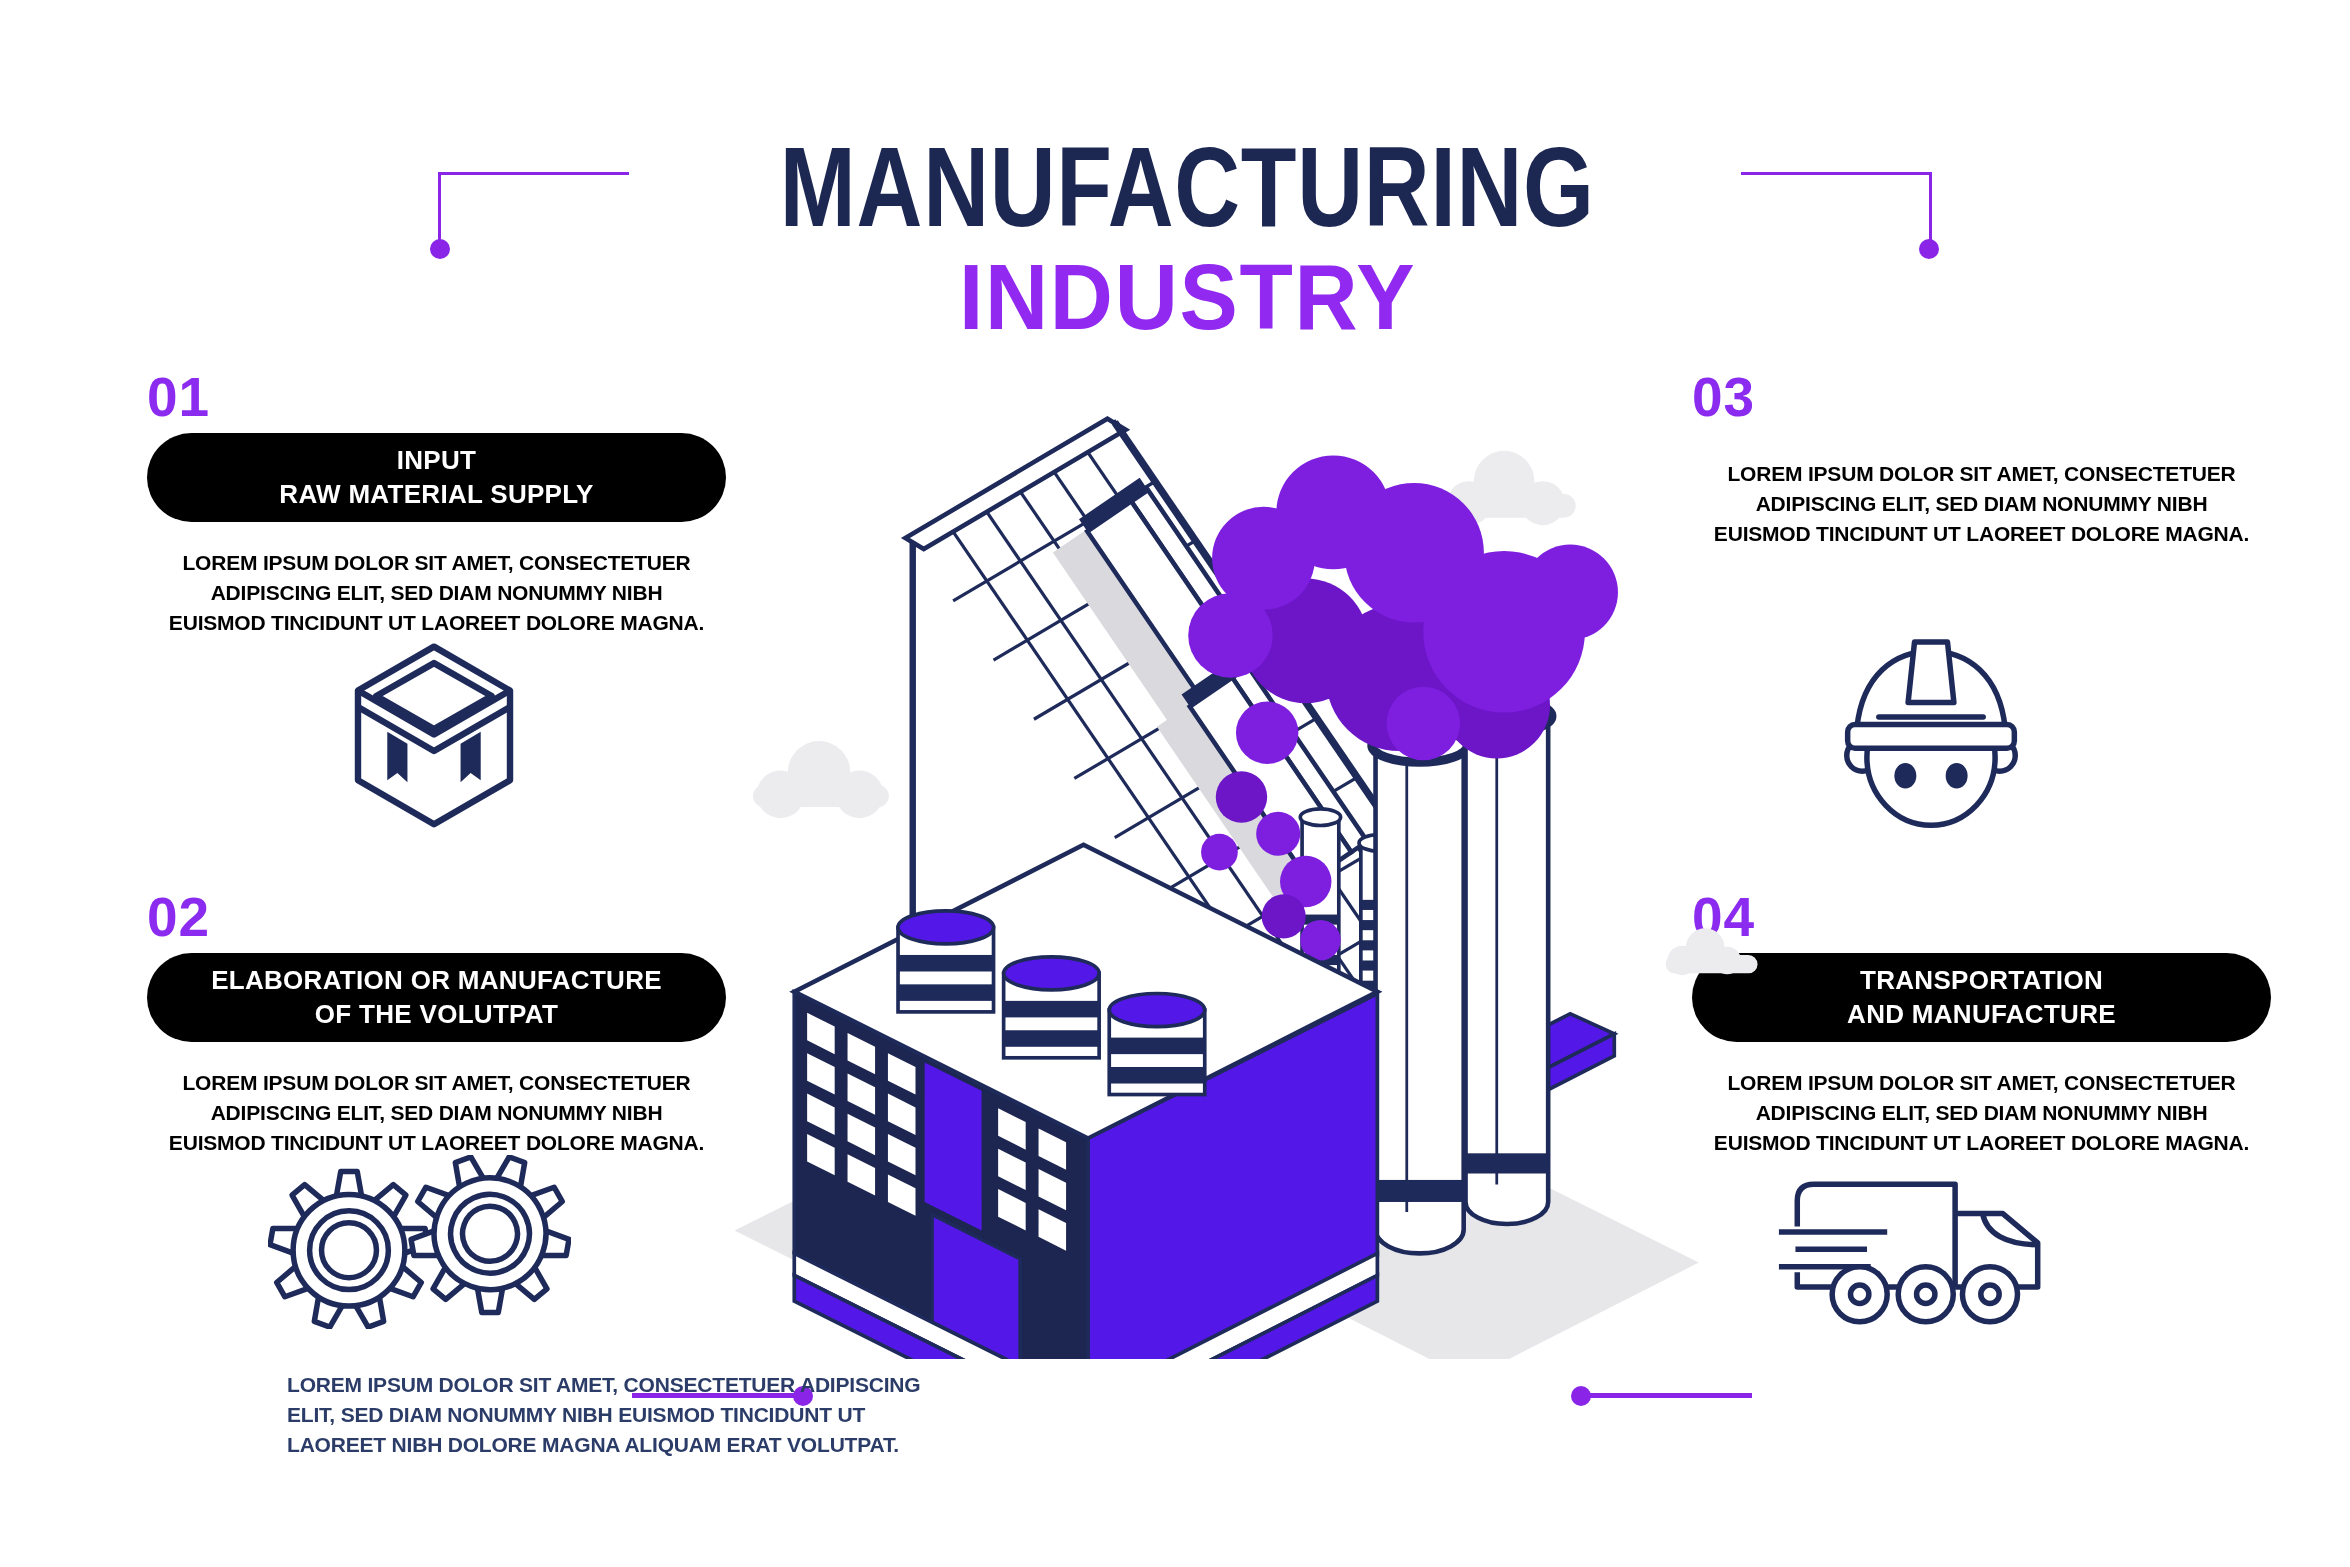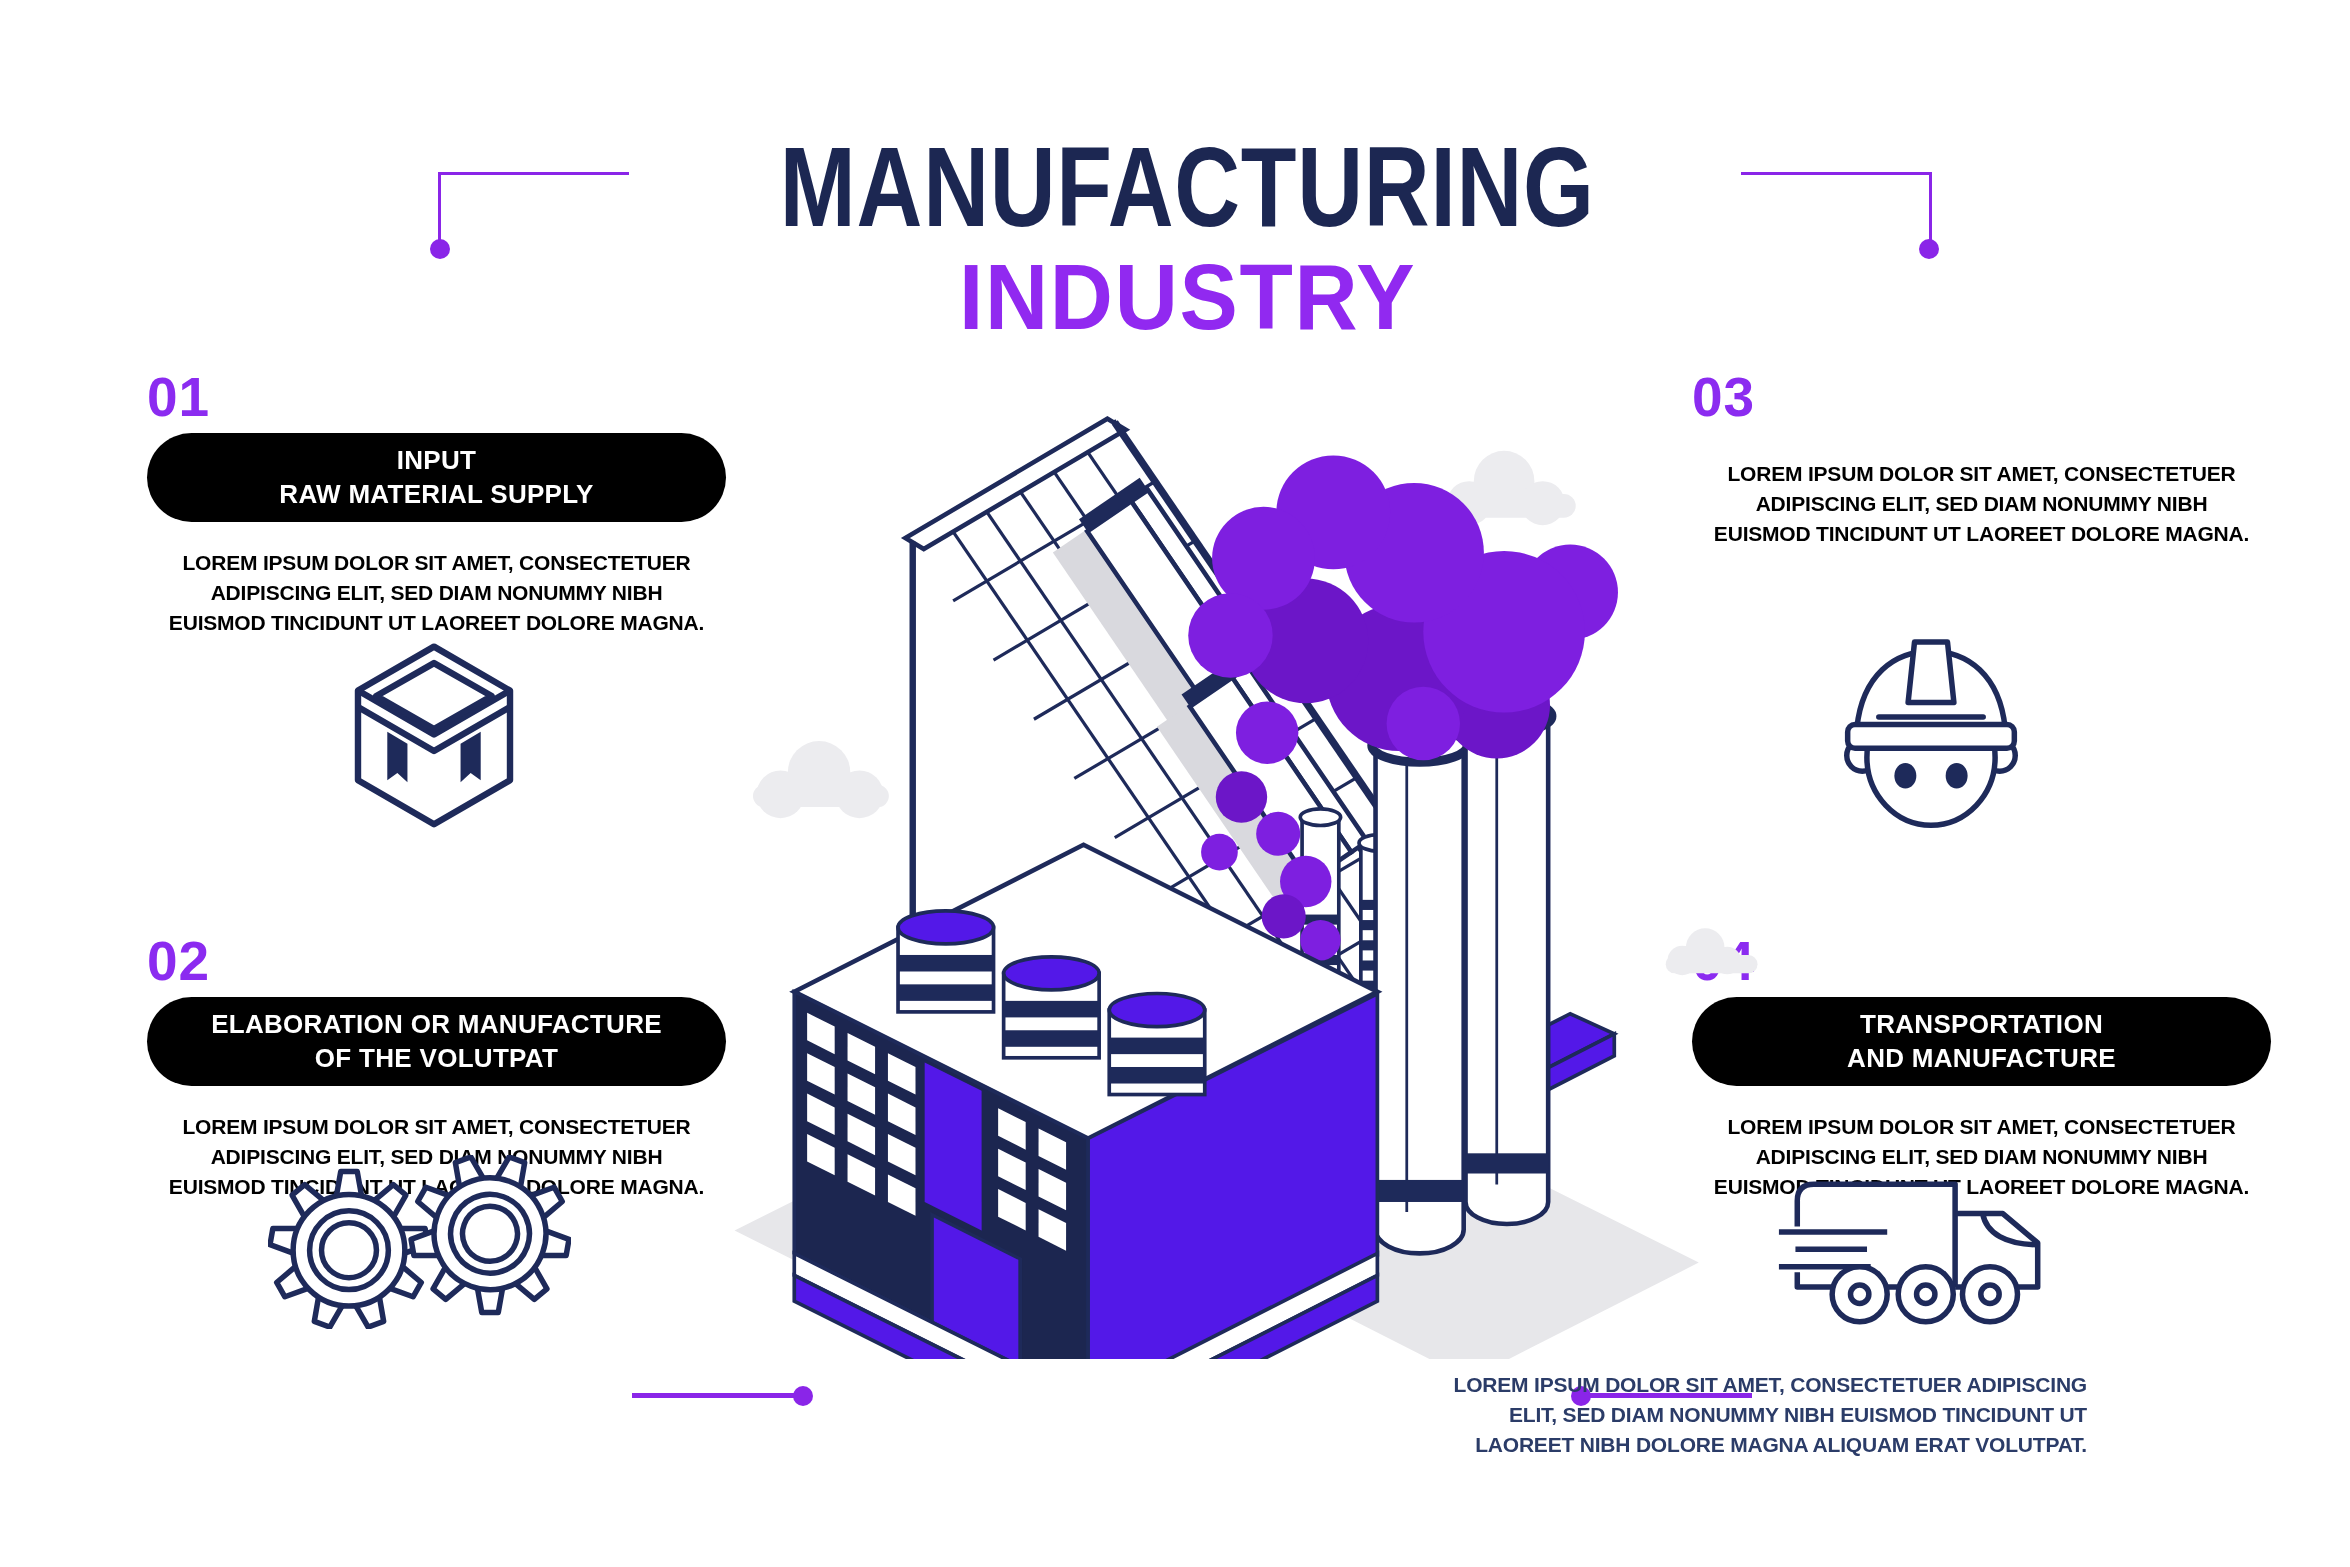--- a/index.html
+++ b/index.html
@@ -24,41 +24,41 @@
   .bl-line{left:632px;top:1393px;width:163px;height:4.6px;background:#8a25e8;}
   .br-line{left:1589px;top:1393px;width:163px;height:4.6px;background:#8a25e8;}
   .bl-dot{left:793px;top:1386px;}
   .br-dot{left:1571px;top:1386px;}
 
   
   .section{position:absolute;width:579px;}
   .sec-1,.sec-2{left:147px;}
   .sec-3,.sec-4{left:1692px;}
   .sec-1,.sec-3{top:367px;}
-  .sec-2,.sec-4{top:887px;margin-top:44px;}
+  .sec-2,.sec-4{top:887px;}
   .num{height:66px;line-height:61px;text-align:left;font-size:55px;font-weight:800;
        color:#8b2bf0;letter-spacing:0.9px;}
   .pill{height:89px;border-radius:46px;background:#000000;color:#ffffff;display:flex;
         align-items:center;justify-content:center;text-align:center;font-weight:700;
         font-size:26px;line-height:1.28;white-space:pre-line;letter-spacing:0.3px;}
   .body-text{margin-top:26px;text-align:center;font-weight:700;font-size:21px;line-height:1.42;
         color:#000000;white-space:pre-line;letter-spacing:-0.2px;}
 
   
   .icon-abs{position:absolute;}
   .icon-box{left:347px;top:641px;width:174px;height:188px;}
   .icon-gears{left:268px;top:1155px;width:303px;height:174px;}
   .icon-worker{left:1844px;top:636px;width:174px;height:197px;}
   .icon-truck{left:1777px;top:1175px;width:303px;height:156px;}
 
   
   .factory{position:absolute;left:716px;top:404px;width:1084px;height:955px;pointer-events:none;}
 
   
-  .footer-text{position:absolute;left:287px;top:1370px;width:1800px;text-align:right;
+  .footer-text{position:absolute;left:287px;top:1370px;width:1800px;text-align:left;
         font-weight:700;font-size:21px;line-height:30px;color:#2b3c68;white-space:pre-line;
         letter-spacing:-0.2px;}
 </style>
 </head>
 <body>
 
 <div class="canvas">
 
   <div class="title-wrap">
     <span class="title-line1">MANUFACTURING</span>

